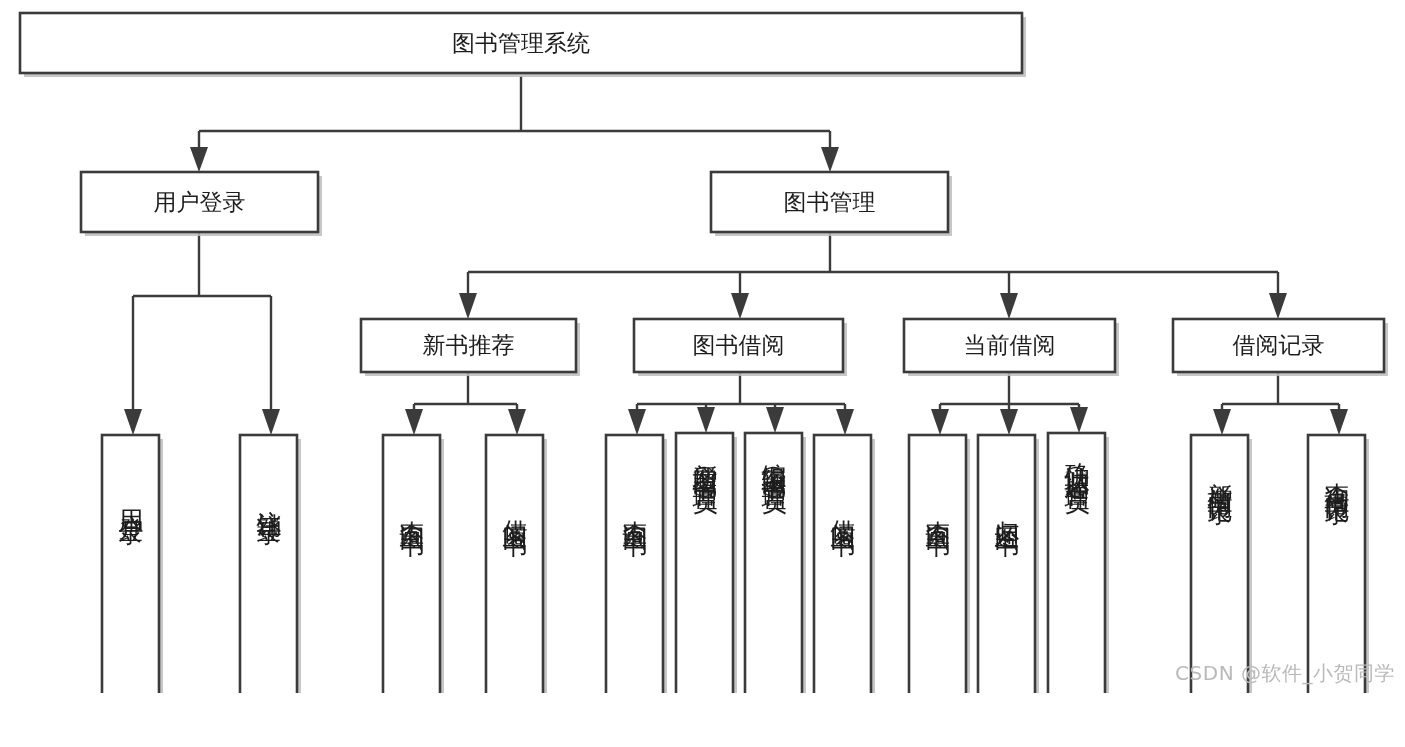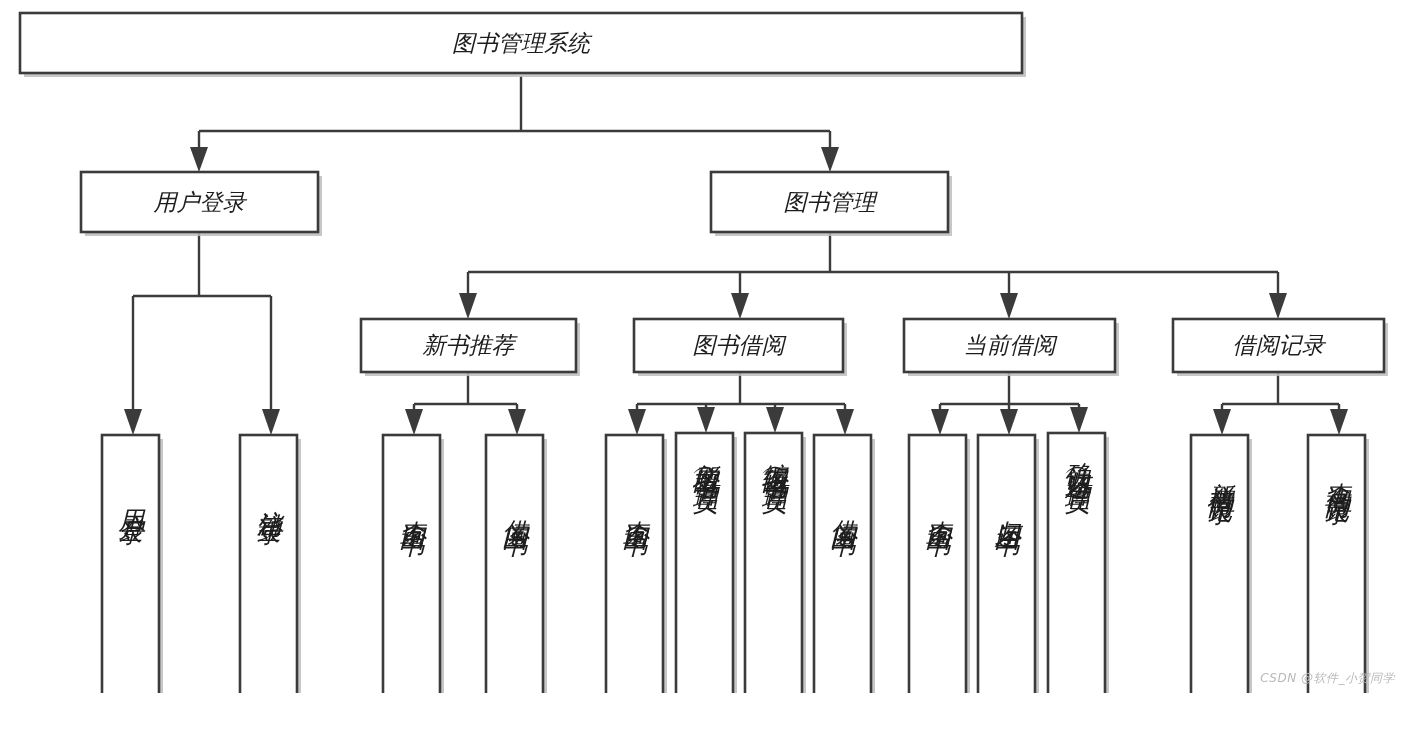--- a/index.html
+++ b/index.html
@@ -9,21 +9,20 @@
   }
   body {
     font-family: "DejaVu Sans", "Liberation Sans", sans-serif;
   }
   #diagram-root {
     position: relative;
     width: 1405px;
     height: 693px;
     background: #ffffff;
     overflow: hidden;
-    font-style: italic;
   }
   svg.canvas {
     position: absolute;
     left: 0;
     top: 0;
     width: 1405px;
     height: 747px;
     display: block;
   }
   .node-box {
@@ -70,21 +69,21 @@
     line-height: 1.12;
     letter-spacing: 4px;
     color: #1d1d1d;
     white-space: nowrap;
   }
   #watermark {
     position: absolute;
     right: 10px;
     bottom: 6px;
     font-family: "DejaVu Sans", "Liberation Sans", sans-serif;
-    font-size: 12px;
+    font-size: 20px;
     color: #b9b9b9;
     letter-spacing: 0.5px;
     white-space: nowrap;
     text-align: right;
   }
 </style>
 </head>
 <body>
 
 <div id="diagram-root">

